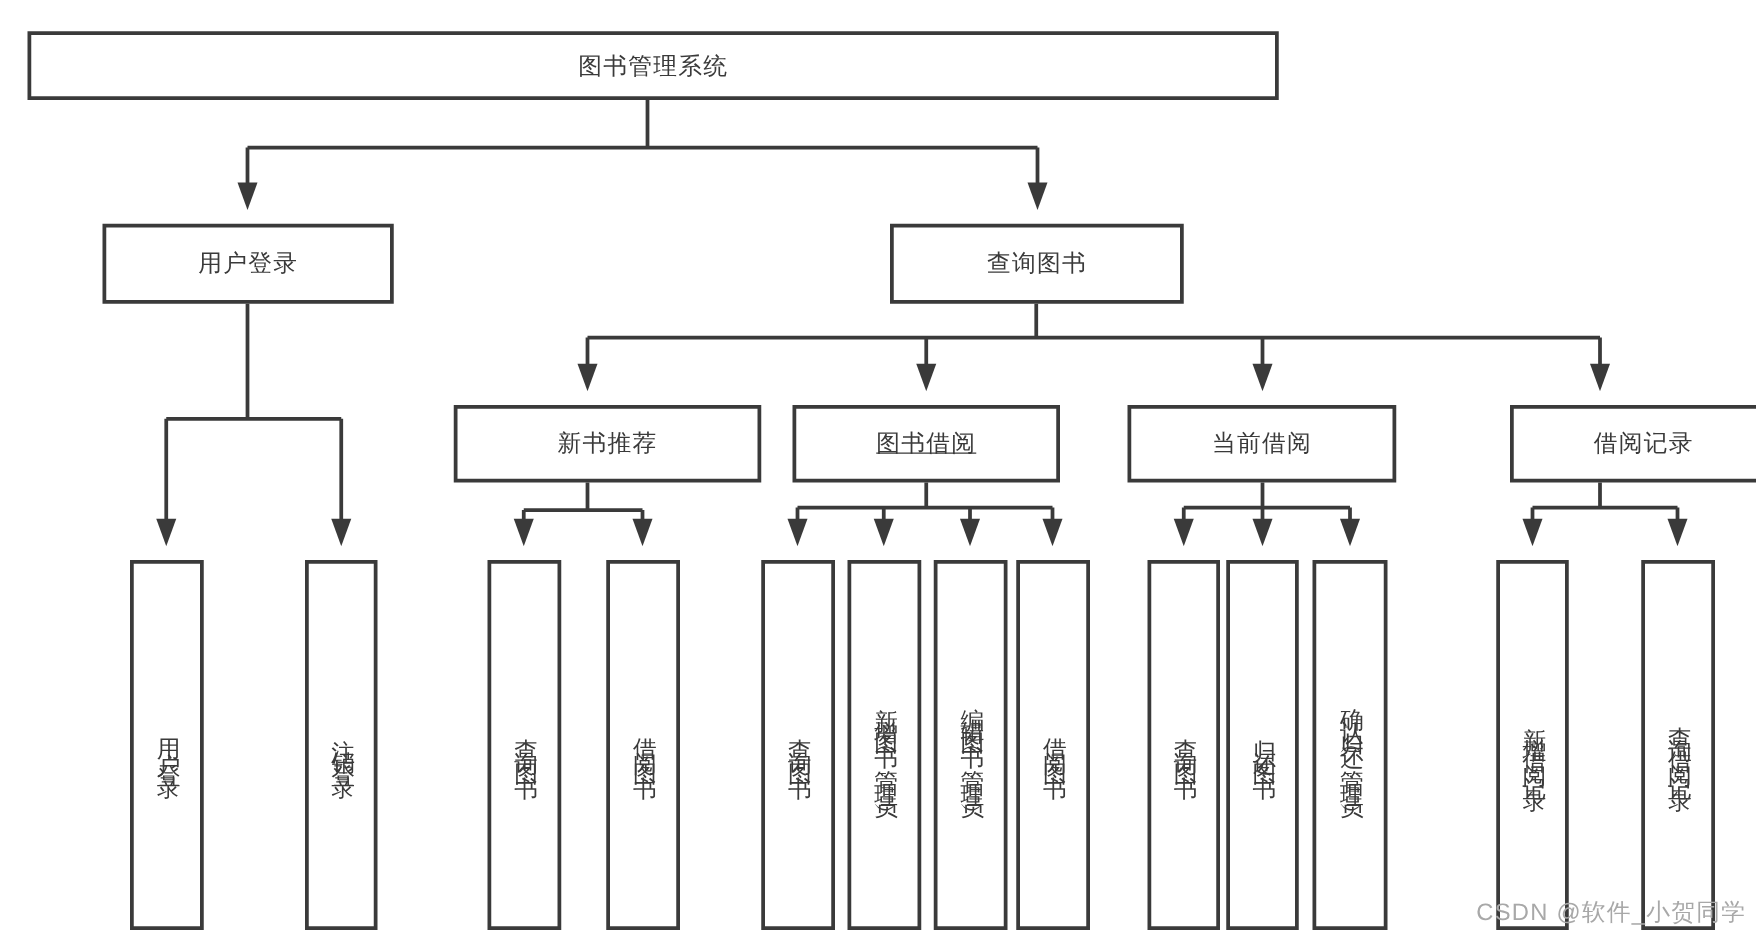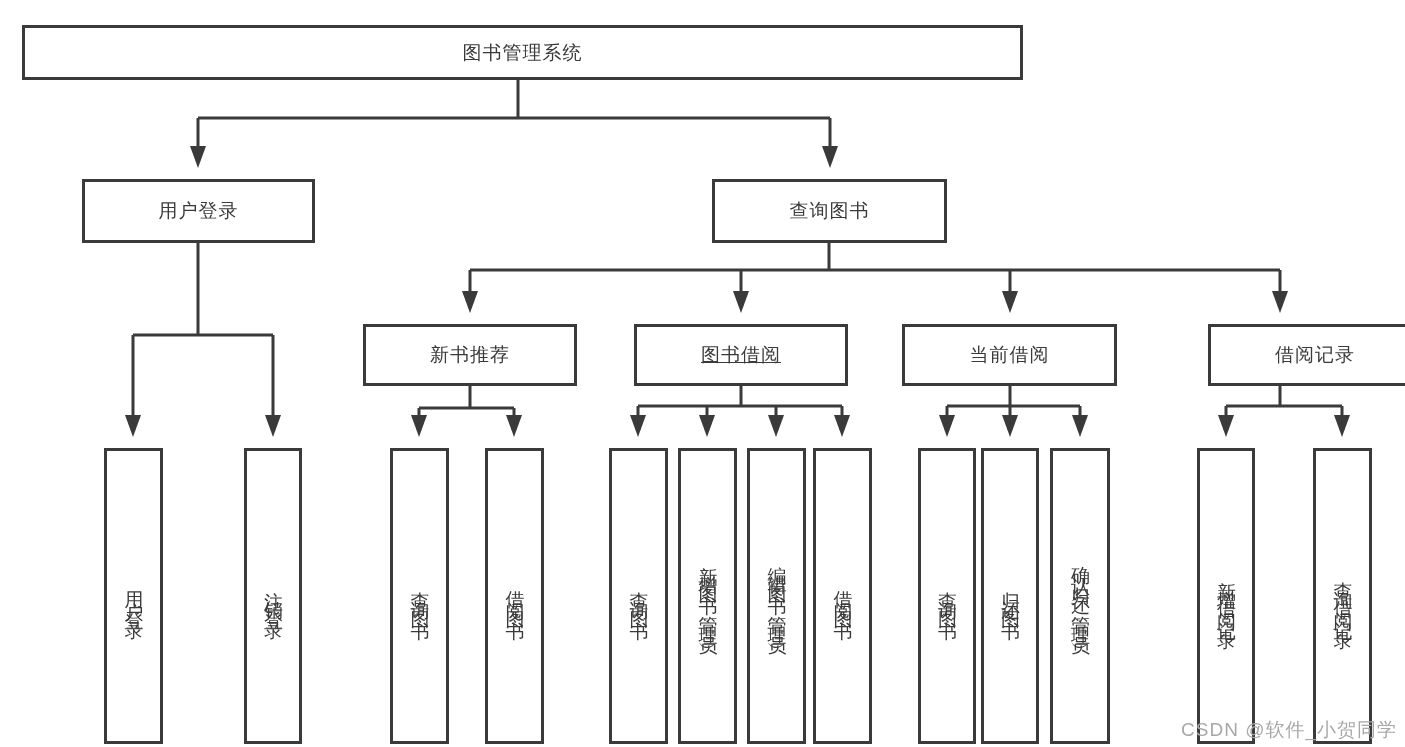--- a/index.html
+++ b/index.html
@@ -85,21 +85,21 @@
       <polygon points="1218,415 1234,415 1226,437"></polygon>
       <polygon points="1334,415 1350,415 1342,437"></polygon>
     </g>
   </svg>
 
   <div class="node h" style="left:22px; top:14px; width:1001px; height:55px;">图书管理系统</div>
 
   <div class="node h" style="left:82px; top:168px; width:233px; height:64px;">用户登录</div>
   <div class="node h" style="left:712px; top:168px; width:235px; height:64px;">查询图书</div>
 
-  <div class="node h" style="left:363px; top:313px; width:214px; height:62px;">新书推荐</div>
+  <div class="node h" style="left:363px; top:313px; width:246px; height:62px;">新书推荐</div>
   <div class="node h" style="left:634px; top:313px; width:214px; height:62px;text-decoration:underline;">图书借阅</div>
   <div class="node h" style="left:902px; top:313px; width:215px; height:62px;">当前借阅</div>
   <div class="node h" style="left:1208px; top:313px; width:214px; height:62px;">借阅记录</div>
 
   <div class="node v" style="left:104px; top:437px; width:59px; height:296px;">用户登录</div>
   <div class="node v" style="left:244px; top:437px; width:58px; height:296px;">注销登录</div>
 
   <div class="node v" style="left:390px; top:437px; width:59px; height:296px;">查询图书</div>
   <div class="node v" style="left:485px; top:437px; width:59px; height:296px;">借阅图书</div>
 

